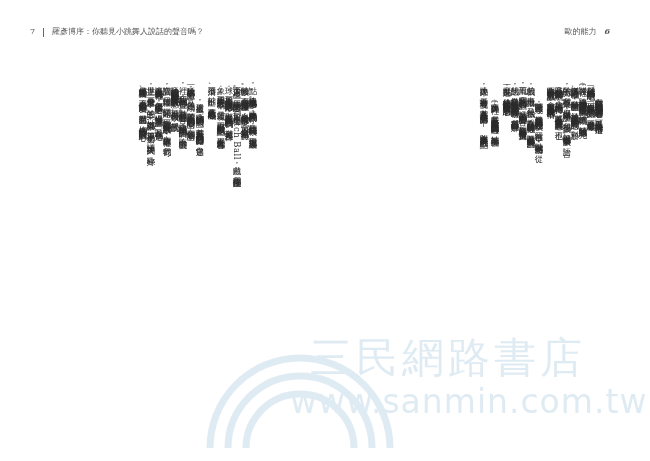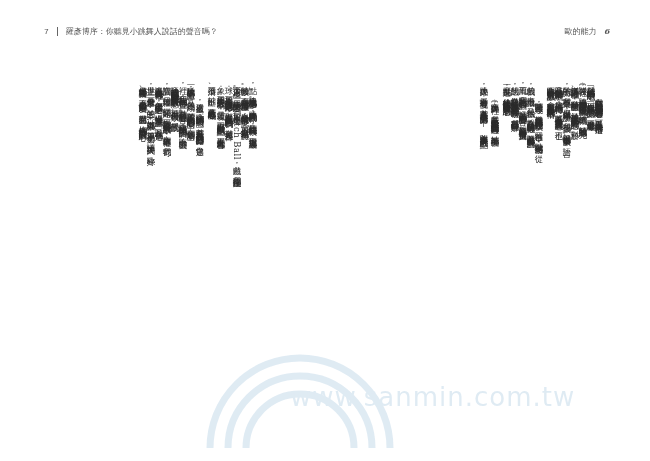--- a/index.html
+++ b/index.html
@@ -2,31 +2,31 @@
 <html><head>
 <meta charset="utf-8">
 <style>
   html, body { margin: 0; padding: 0; background: #ffffff; }
   body { width: 650px; height: 461px; position: relative; overflow: hidden;
          font-family: "DejaVu Serif", "Liberation Serif", serif; color: #2a2a2a; }
   .page { position: absolute; top: 0; height: 461px; }
   .page-left { left: 0; width: 325px; }
   .page-right { left: 325px; width: 325px; }
   .header { position: absolute; top: 26px; font-size: 8px; color: #555; white-space: nowrap; }
-  .header-left { left: 44px; font-family: Liberation Mono, monospace; }
+  .header-left { left: 30px; }
   .header-left .pgnum { margin-right: 8px; }
   .header-left .sep { display: inline-block; width: 1px; height: 9px; background: #666; vertical-align: middle; margin-right: 8px; }
   .header-right { right: 40px; }
   .header-right .pgnum { margin-left: 8px; font-weight: bold; font-style: italic; }
   .col { position: absolute; writing-mode: vertical-rl; font-size: 8.4px; line-height: 8px;
          letter-spacing: 0.55px; color: #2b2b2b; white-space: nowrap; width: 8px; }
   .watermark { position: absolute; left: 200px; top: 318px; width: 420px; height: 130px; pointer-events: none; opacity: 0.28; }
   .wm-text { position: absolute; color: #8fb8d6; font-family: "DejaVu Sans", sans-serif; white-space: nowrap; }
   .wm-cn { left: 110px; top: 12px; font-size: 42px; letter-spacing: 4px; font-family: "DejaVu Serif", serif; }
-  .wm-url { left: 90px; top: 64px; font-size: 26px; letter-spacing: 1px; }
+  .wm-url { left: 90px; top: 64px; font-size: 33px; letter-spacing: 1px; }
 </style>
 </head>
 <body>
 
 <div class="page page-left">
   <div class="header header-left">
     <span class="pgnum">7</span><span class="sep"></span><span>羅彥博序：你聽見小跳舞人說話的聲音嗎？</span>
   </div>
   <div class="col" style="left:249px;top:80px;">點」，永遠比甩脫的還要多。小跳舞人跳舞的動作，輕盈快躍的時候，也不如沉重遲緩</div>
   <div class="col" style="left:241px;top:80px;">的時候多。而我們就在這樣渾渾噩噩，心與身分離的情形底下，不假思索（就是「想得</div>
@@ -65,14 +65,15 @@
 </div>
 
 <div class="watermark">
   <svg width="420" height="130" style="position:absolute;left:0;top:0;">
     <g fill="none" stroke="#8fb8d6" stroke-width="7">
       <path d="M10 130 A90 90 0 0 1 190 130"></path>
       <path d="M28 130 A72 72 0 0 1 172 130"></path>
       <path d="M46 130 A54 54 0 0 1 154 130"></path>
     </g>
   </svg>
+  <div class="wm-text wm-cn">三民網路書店</div>
   <div class="wm-text wm-url">www.sanmin.com.tw</div>
 </div>
 
 </body></html>

